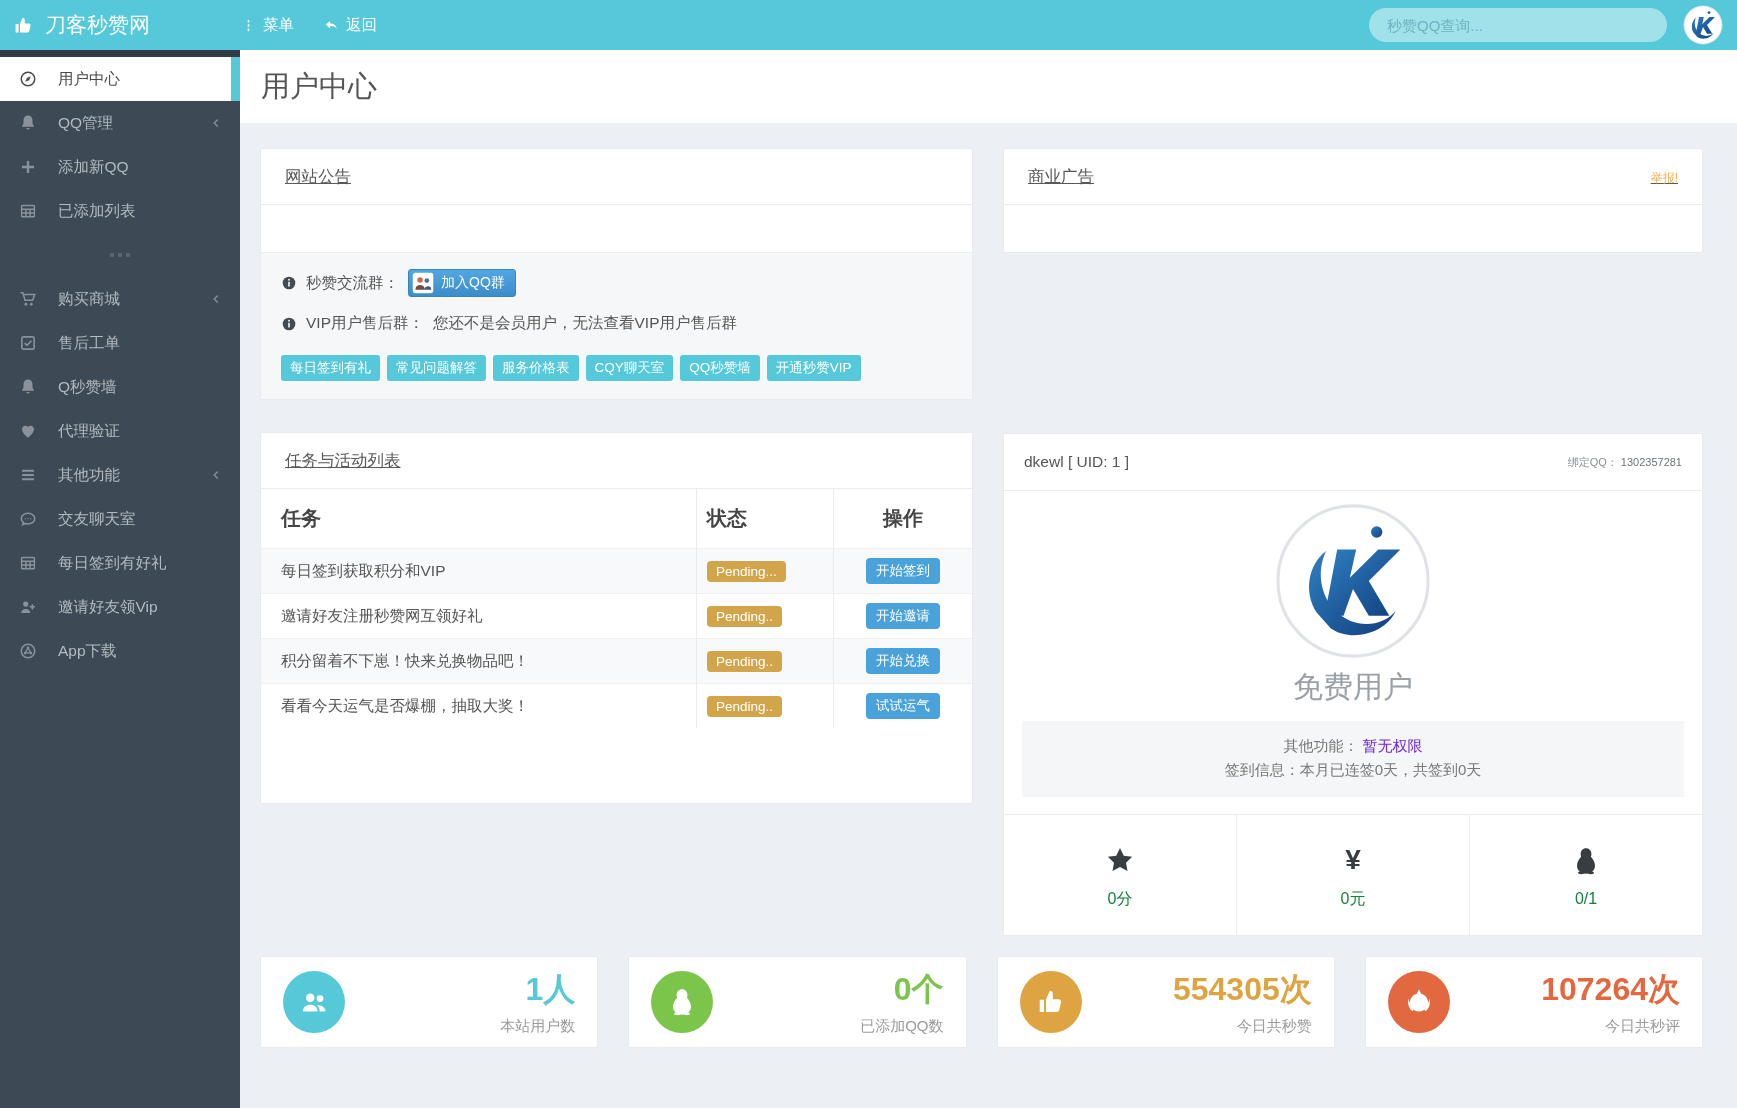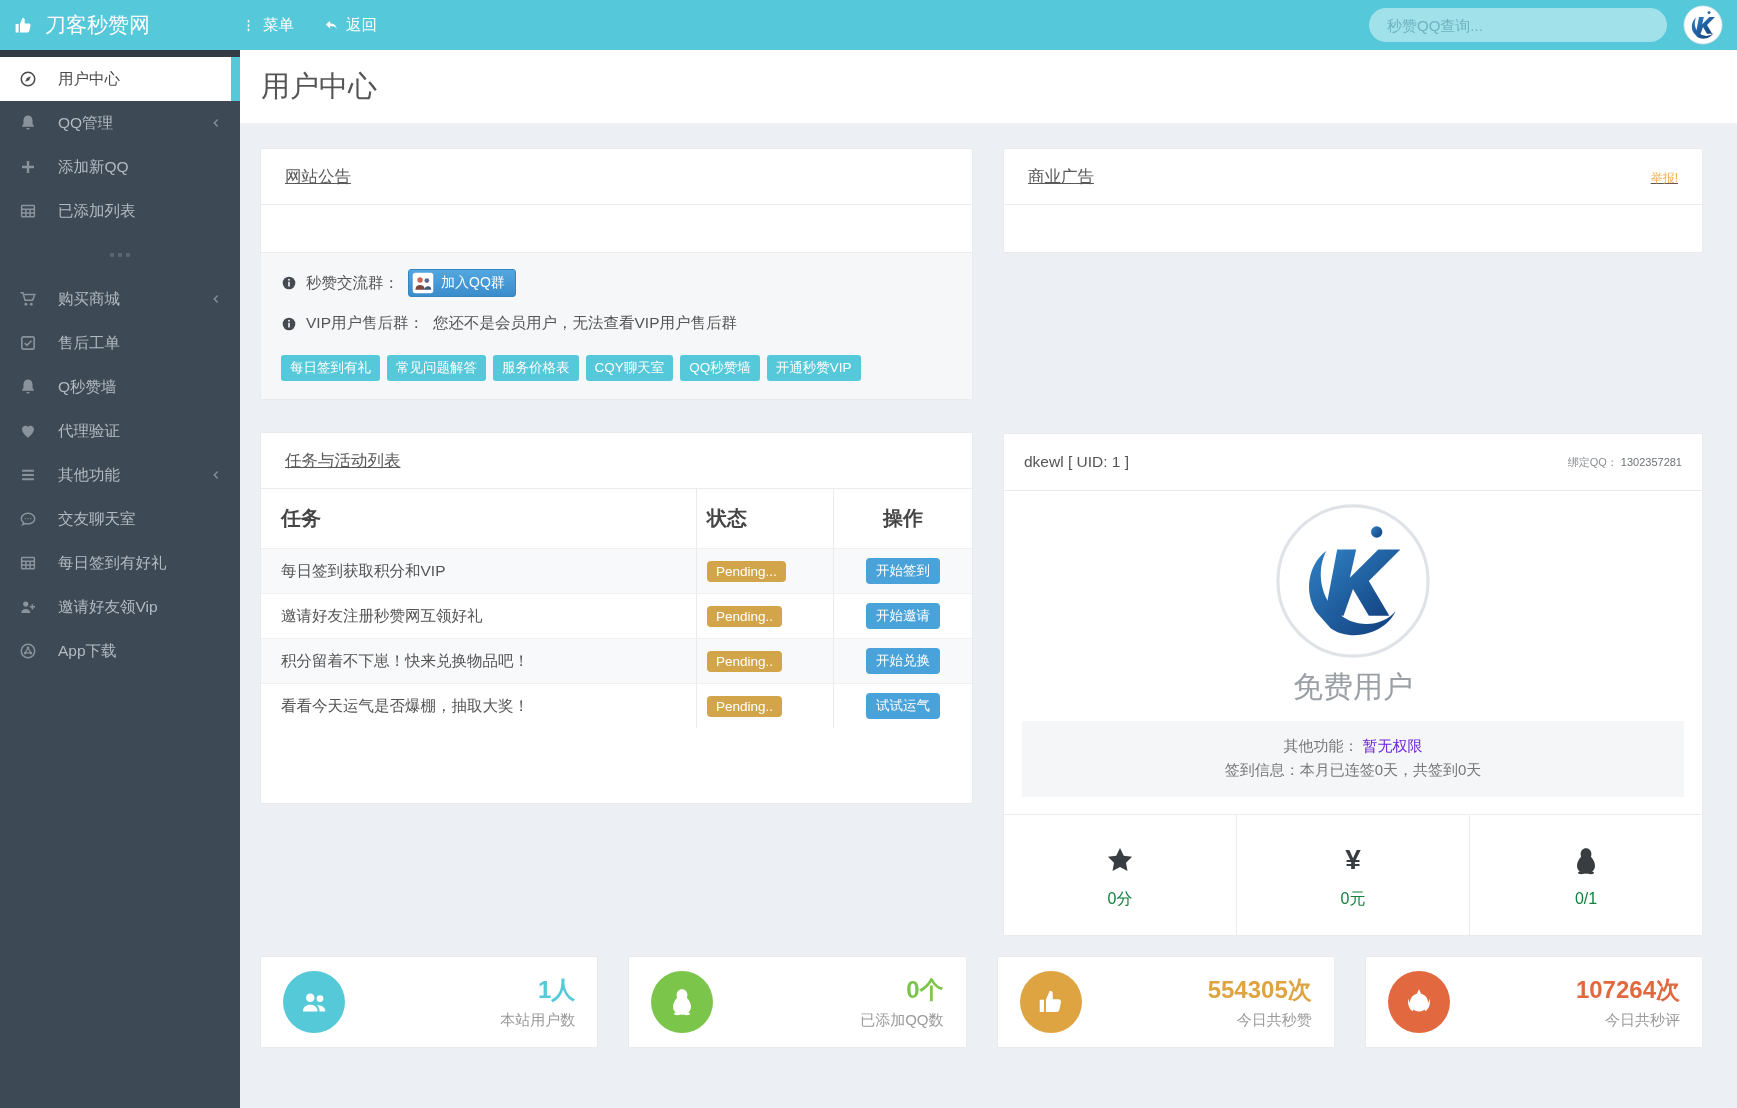--- a/index.html
+++ b/index.html
@@ -90,21 +90,21 @@
   .p-ico svg { width:30px; height:30px; }
   .p-ico .yen { font-size:28px; font-weight:bold; font-style:normal; }
   .p-val { margin-top:10px; font-size:16px; color:#15803d; }
 
   
   .cards { display:flex; gap:30px; margin:20px 34px 0 20px; }
   .card { flex:1; background:#fff; border:1px solid #e8eaed; border-radius:2px; height:92px; display:flex; align-items:center; padding:0 22px; }
   .card-ico { width:62px; height:62px; border-radius:50%; display:flex; align-items:center; justify-content:center; color:#fff; flex:none; }
   .card-ico svg { width:30px; height:30px; }
   .card-txt { margin-left:auto; text-align:right; }
-  .card-val { font-size:24px; font-weight:bold; }
+  .card-val { font-size:32px; font-weight:bold; }
   .card-label { font-size:15px; color:#9a9a9a; margin-top:5px; }
 </style>
 </head>
 <body>
 
 <div class="app">
 
   <header class="topbar">
     <div class="brand">
       <span class="icon" id="brand-ico">

